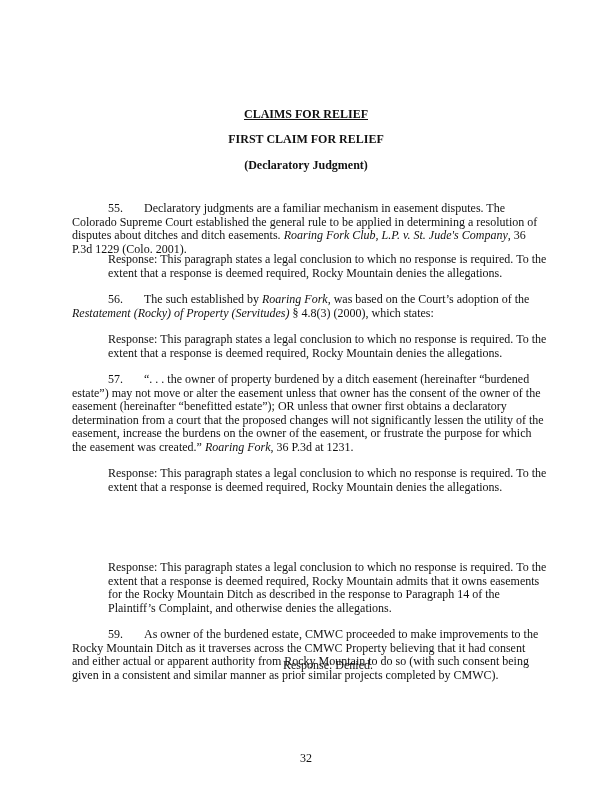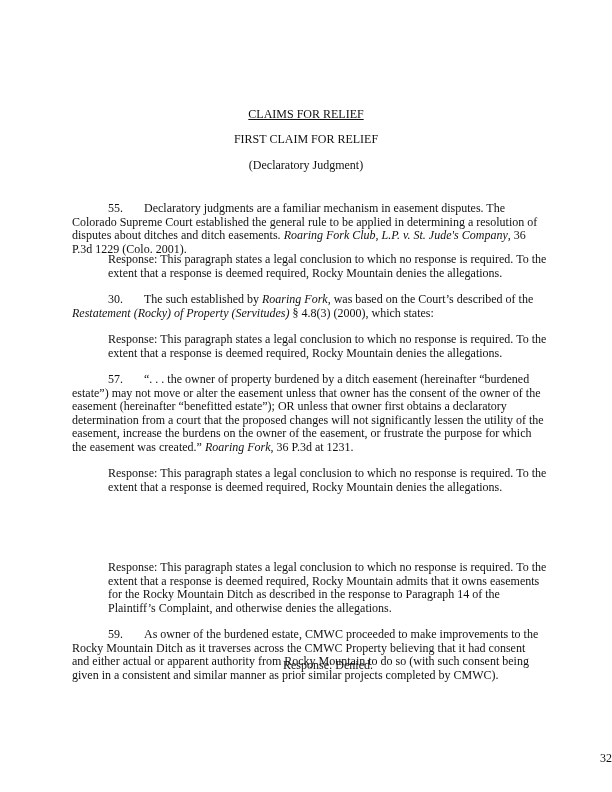--- a/index.html
+++ b/index.html
@@ -2,42 +2,42 @@
 <html><head>
 <meta charset="utf-8">
 <style>
   html, body { margin: 0; padding: 0; background: #ffffff; }
   body { width: 612px; height: 792px; position: relative; overflow: hidden; }
   .page {
     position: absolute; left: 0; top: 0; width: 612px; height: 792px;
     font-family: "Liberation Serif", "DejaVu Serif", serif;
     font-size: 12px; line-height: 13.6px; color: #111;
   }
-  .heading { position: absolute; left: 0; width: 612px; text-align: center; font-weight: normal; }
+  .heading { position: absolute; left: 0; width: 612px; text-align: center; font-weight: bold; }
   .underline { text-decoration: underline; }
   .para { position: absolute; left: 72px; width: 472px; text-align: left; }
   .num { display: inline-block; width: 36px; margin-left: 36px; }
   .resp { position: absolute; left: 108px; width: 440px; }
   .resp b { font-weight: normal; }
-  .pagenum { position: absolute; left: 0; width: 612px; text-align: right; top: 752px; }
+  .pagenum { position: absolute; left: 0; width: 612px; text-align: center; top: 752px; }
   i { font-style: italic; }
 </style>
 </head>
 <body>
 
 <div class="page">
 
   <div class="heading underline" style="top:108px;">CLAIMS FOR RELIEF</div>
   <div class="heading" style="top:159px;">(Declaratory Judgment)</div>
   <div class="heading" style="top:133px;">FIRST CLAIM FOR RELIEF</div>
 
   <div class="para" style="top:202px;"><span class="num">55.</span><span>Declaratory judgments are a familiar mechanism in easement disputes. The Colorado Supreme Court established the general rule to be applied in determining a resolution of disputes about ditches and ditch easements.  </span><i>Roaring Fork Club, L.P. v. St. Jude's Company</i><span>, 36 P.3d 1229 (Colo. 2001).</span></div>
   <div class="resp" style="top:253px;"><b>Response:</b><span> This paragraph states a legal conclusion to which no response is required. To the extent that a response is deemed required, Rocky Mountain denies the allegations.</span></div>
 
-  <div class="para" style="top:293px;"><span class="num">30.</span><span>The such established by </span><i>Roaring Fork</i><span>, was based on the Court’s described of the </span><i>Restatement (Rocky) of Property (Servitudes)</i><span> § 4.8(3) (2000), which states:</span></div>
+  <div class="para" style="top:293px;"><span class="num">56.</span><span>The such established by </span><i>Roaring Fork</i><span>, was based on the Court’s adoption of the </span><i>Restatement (Rocky) of Property (Servitudes)</i><span> § 4.8(3) (2000), which states:</span></div>
   <div class="resp" style="top:333px;"><b>Response:</b><span> This paragraph states a legal conclusion to which no response is required. To the extent that a response is deemed required, Rocky Mountain  denies the allegations.</span></div>
 
   <div class="para" style="top:373px;"><span class="num">57.</span><span>“. . . the owner of property burdened by a ditch easement (hereinafter “burdened estate”) may not move or alter the easement unless that owner has the consent of the owner of the easement (hereinafter “benefitted estate”); OR unless that owner first obtains a declaratory determination from a court that the proposed changes will not significantly lessen the utility of the easement, increase the burdens on the owner of the easement, or frustrate the purpose for which the easement was created.”  </span><i>Roaring Fork</i><span>, 36 P.3d at 1231.</span></div>
   <div class="resp" style="top:467px;"><b>Response:</b><span> This paragraph states a legal conclusion to which no response is required. To the extent that a response is deemed required, Rocky Mountain denies the allegations.</span></div>
 
   <div class="resp" style="top:561px;"><b>Response:</b><span> This paragraph states a legal conclusion to which no response is required. To the extent that a response is deemed required, Rocky Mountain admits that it owns easements for the Rocky Mountain Ditch as described in the response to Paragraph 14 of the Plaintiff’s Complaint, and otherwise  denies the allegations.</span></div>
 
   <div class="para" style="top:628px;"><span class="num">59.</span><span>As owner of the burdened estate, CMWC proceeded to make improvements to the Rocky Mountain Ditch as it traverses across the CMWC Property believing that it had consent and either actual or apparent authority from Rocky Mountain to do so (with such consent being given in a consistent and similar manner as prior similar projects completed by CMWC).</span></div>
   <div class="resp" style="top:659px;text-align:center;"><b>Response:</b><span> Denied.</span></div>
 

